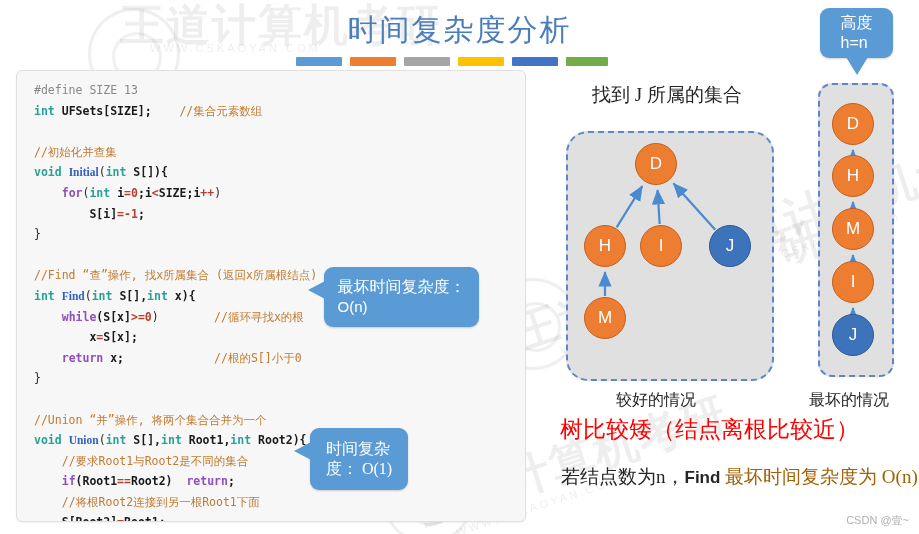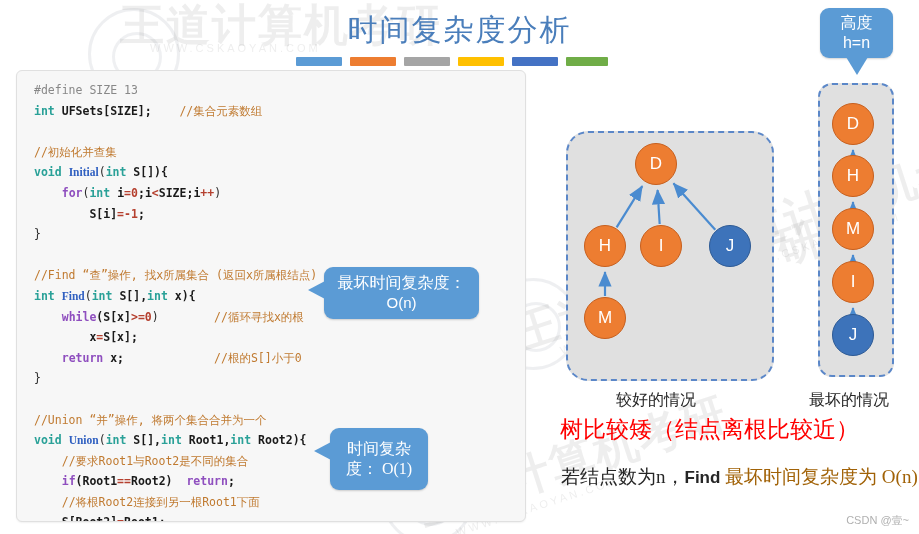--- a/index.html
+++ b/index.html
@@ -52,21 +52,21 @@
   .id{color:#1a1a1a;font-weight:bold;}     
   .cm{color:#c07a30;}                      
   .pp{color:#888888;}                      
   .num{color:#b5402f;font-weight:bold;}
   .op{color:#b5402f;font-weight:bold;}
 
   
   .callout{
     position:absolute;background:#5b9bd5;color:#ffffff;border-radius:9px;
     font-family:"Liberation Serif","DejaVu Serif",serif;
-    text-align:center;box-shadow:0 1px 2px rgba(0,0,0,.18);
+    box-shadow:0 1px 2px rgba(0,0,0,.18);
     display:flex;align-items:center;justify-content:center;
   }
   .callout .inner{line-height:1.22;}
   .tail-left::before{
     content:"";position:absolute;left:-16px;top:14px;
     border-style:solid;border-width:9px 17px 9px 0;
     border-color:transparent #5b9bd5 transparent transparent;
   }
   .tail-down::after{
     content:"";position:absolute;left:50%;margin-left:-11px;bottom:-17px;
@@ -137,41 +137,42 @@
       <div class="bar" style="left: 108px; width: 46px; background: rgb(165, 165, 165);"></div>
       <div class="bar" style="left: 162px; width: 46px; background: rgb(255, 192, 0);"></div>
       <div class="bar" style="left: 216px; width: 46px; background: rgb(68, 114, 196);"></div>
       <div class="bar" style="left: 270px; width: 42px; background: rgb(112, 173, 71);"></div>
     </div>
 
   <div class="codepanel">
     <div class="code" id="code-body"><div class="ln"><span class="pp">#define SIZE 13</span></div><div class="ln"><span class="ty">int</span><span class="id"> UFSets</span><span class="id">[SIZE];</span><span>    </span><span class="cm">//集合元素数组</span></div><div class="ln">&nbsp;</div><div class="ln"><span class="cm">//初始化并查集</span></div><div class="ln"><span class="ty">void</span><span> </span><span class="fn">Initial</span><span>(</span><span class="ty">int</span><span> </span><span class="id">S[]){</span></div><div class="ln"><span>    </span><span class="kw">for</span><span>(</span><span class="ty">int</span><span> </span><span class="id">i</span><span class="op">=</span><span class="num">0</span><span class="id">;</span><span class="id">i</span><span class="op">&lt;</span><span class="id">SIZE</span><span class="id">;</span><span class="id">i</span><span class="op">++</span><span>)</span></div><div class="ln"><span>        </span><span class="id">S[i]</span><span class="op">=-</span><span class="num">1</span><span class="id">;</span></div><div class="ln"><span>}</span></div><div class="ln">&nbsp;</div><div class="ln"><span class="cm">//Find “查”操作, 找x所属集合 (返回x所属根结点)</span></div><div class="ln"><span class="ty">int</span><span> </span><span class="fn">Find</span><span>(</span><span class="ty">int</span><span> </span><span class="id">S[],</span><span class="ty">int</span><span> </span><span class="id">x){</span></div><div class="ln"><span>    </span><span class="kw">while</span><span class="id">(S[x]</span><span class="op">&gt;=</span><span class="num">0</span><span>)</span><span>        </span><span class="cm">//循环寻找x的根</span></div><div class="ln"><span>        </span><span class="id">x</span><span class="op">=</span><span class="id">S[x];</span></div><div class="ln"><span>    </span><span class="kw">return</span><span class="id"> x;</span><span>             </span><span class="cm">//根的S[]小于0</span></div><div class="ln"><span>}</span></div><div class="ln">&nbsp;</div><div class="ln"><span class="cm">//Union “并”操作, 将两个集合合并为一个</span></div><div class="ln"><span class="ty">void</span><span> </span><span class="fn">Union</span><span>(</span><span class="ty">int</span><span> </span><span class="id">S[],</span><span class="ty">int</span><span> </span><span class="id">Root1,</span><span class="ty">int</span><span> </span><span class="id">Root2){</span></div><div class="ln"><span>    </span><span class="cm">//要求Root1与Root2是不同的集合</span></div><div class="ln"><span>    </span><span class="kw">if</span><span class="id">(Root1</span><span class="op">==</span><span class="id">Root2)</span><span>  </span><span class="kw">return</span><span class="id">;</span></div><div class="ln"><span>    </span><span class="cm">//将根Root2连接到另一根Root1下面</span></div><div class="ln"><span>    </span><span class="id">S[Root2]</span><span class="op">=</span><span class="id">Root1;</span></div></div>
   </div>
 
-  <div class="callout tail-left" style="left:324px;top:267px;width:155px;height:52px;font-size:16px;">
+  <div class="callout tail-left" style="left:324px;top:267px;width:155px;height:60px;font-size:16px;">
     <div class="inner">
       <span>最坏时间复杂度：</span><br>
       <span style="font-family:'Liberation Sans',sans-serif;font-size:15px;">O(n)</span>
     </div>
   </div>
 
-  <div class="callout tail-left" style="left:330px;top:428px;width:98px;height:62px;font-size:16px;">
+  <div class="callout tail-left" style="left:310px;top:428px;width:98px;height:62px;font-size:16px;">
     <div class="inner">
       <span>时间复杂</span><br>
       <span>度： O(1)</span>
     </div>
   </div>
 
   <div class="callout tail-down" style="left:820px;top:8px;width:73px;height:50px;font-size:16px;">
     <div class="inner">
       <span>高度</span><br>
       <span style="font-family:'Liberation Sans',sans-serif;font-size:16px;">h=n</span>
     </div>
   </div>
 
+  <div class="cap" style="left:592px;top:82px;font-size:19px;">找到 J 所属的集合</div>
 
   <div class="grp" style="left:566px;top:131px;width:204px;height:246px;"></div>
 
   <div class="grp" style="left:818px;top:83px;width:72px;height:290px;border-radius:14px;"></div>
 
   <svg class="arrows" width="919" height="534">
     <defs>
       <marker id="ah" markerWidth="8" markerHeight="8" refX="6.6" refY="3" orient="auto">
         <path d="M0,0 L7,3 L0,6 z" fill="#4a8bd0"></path>
       </marker>

